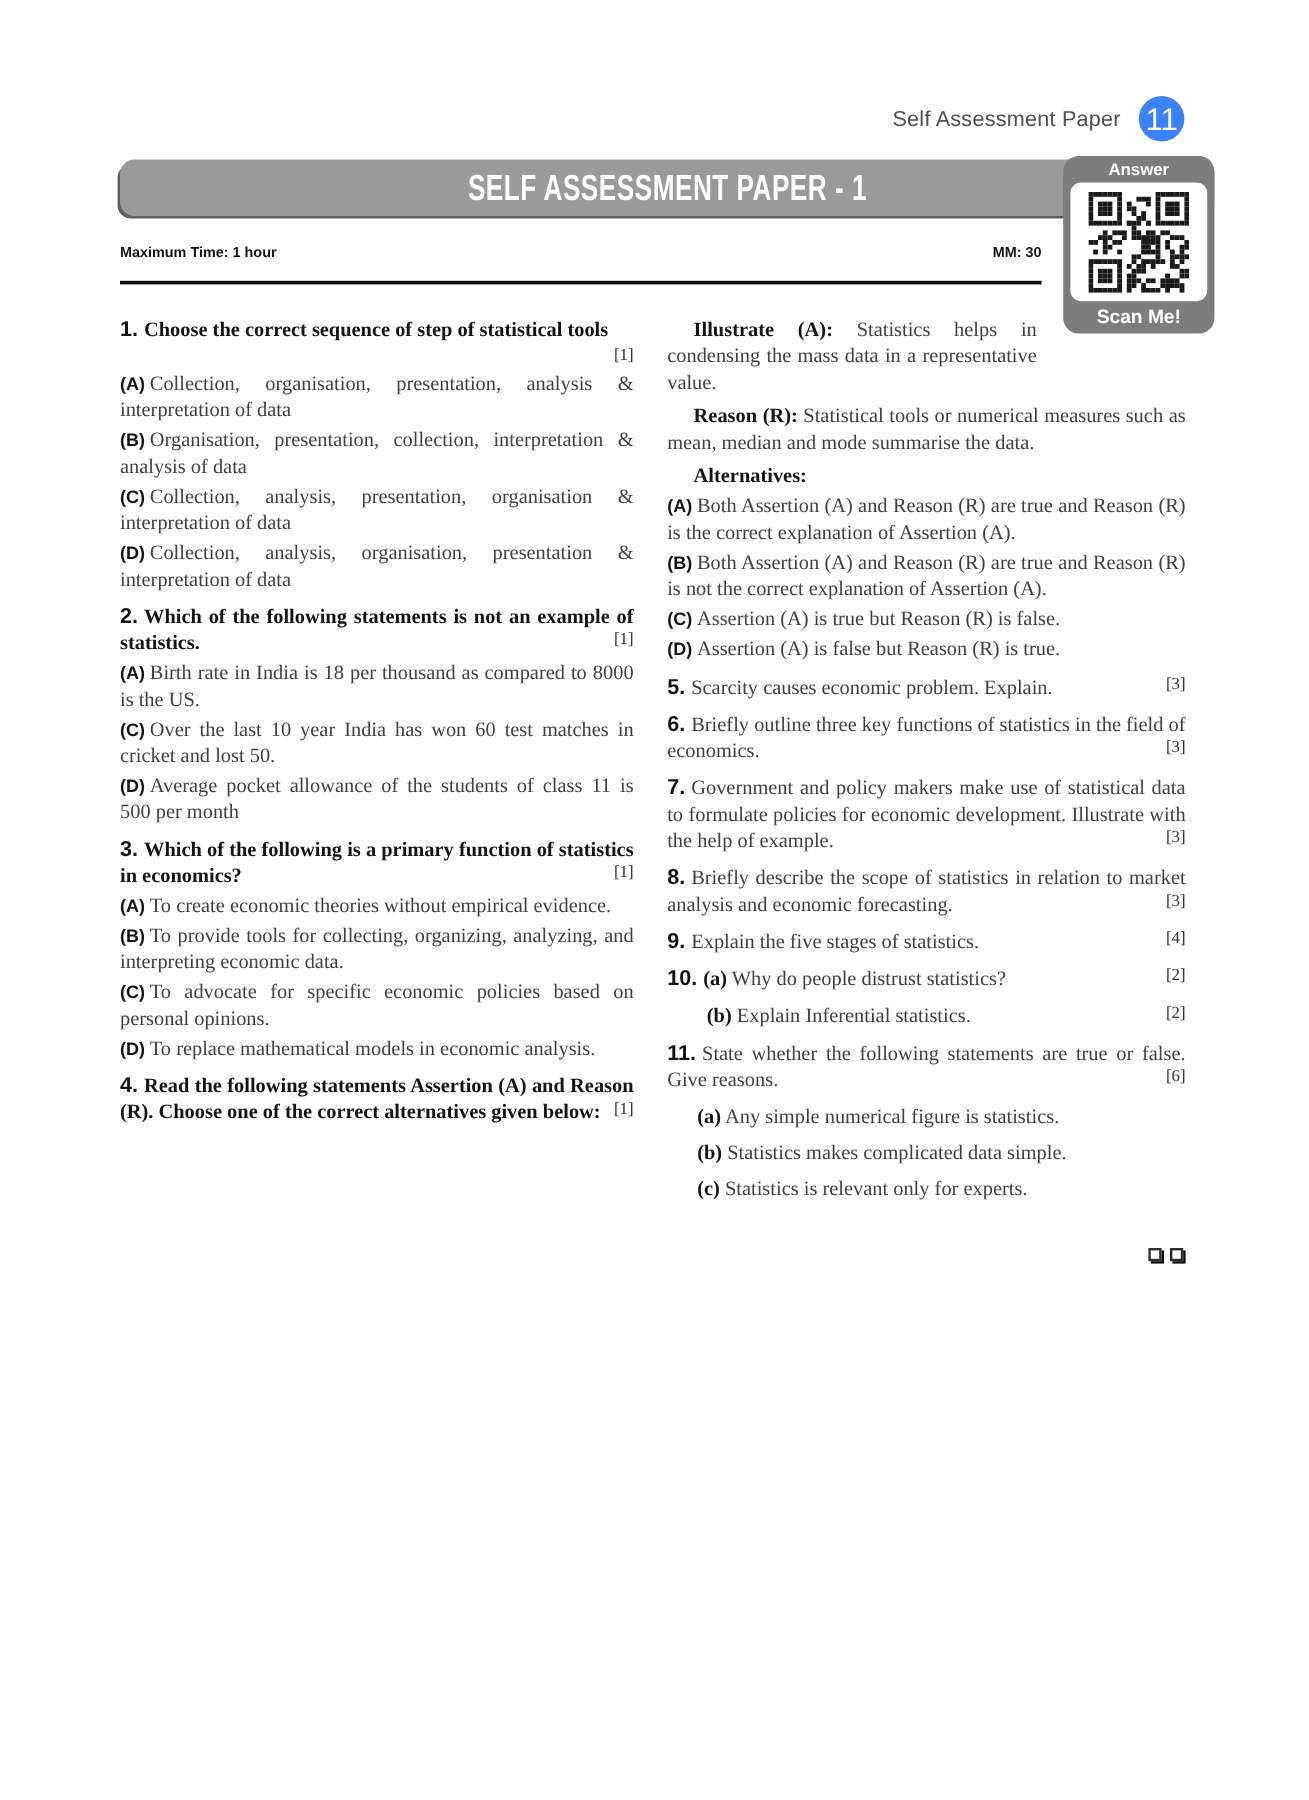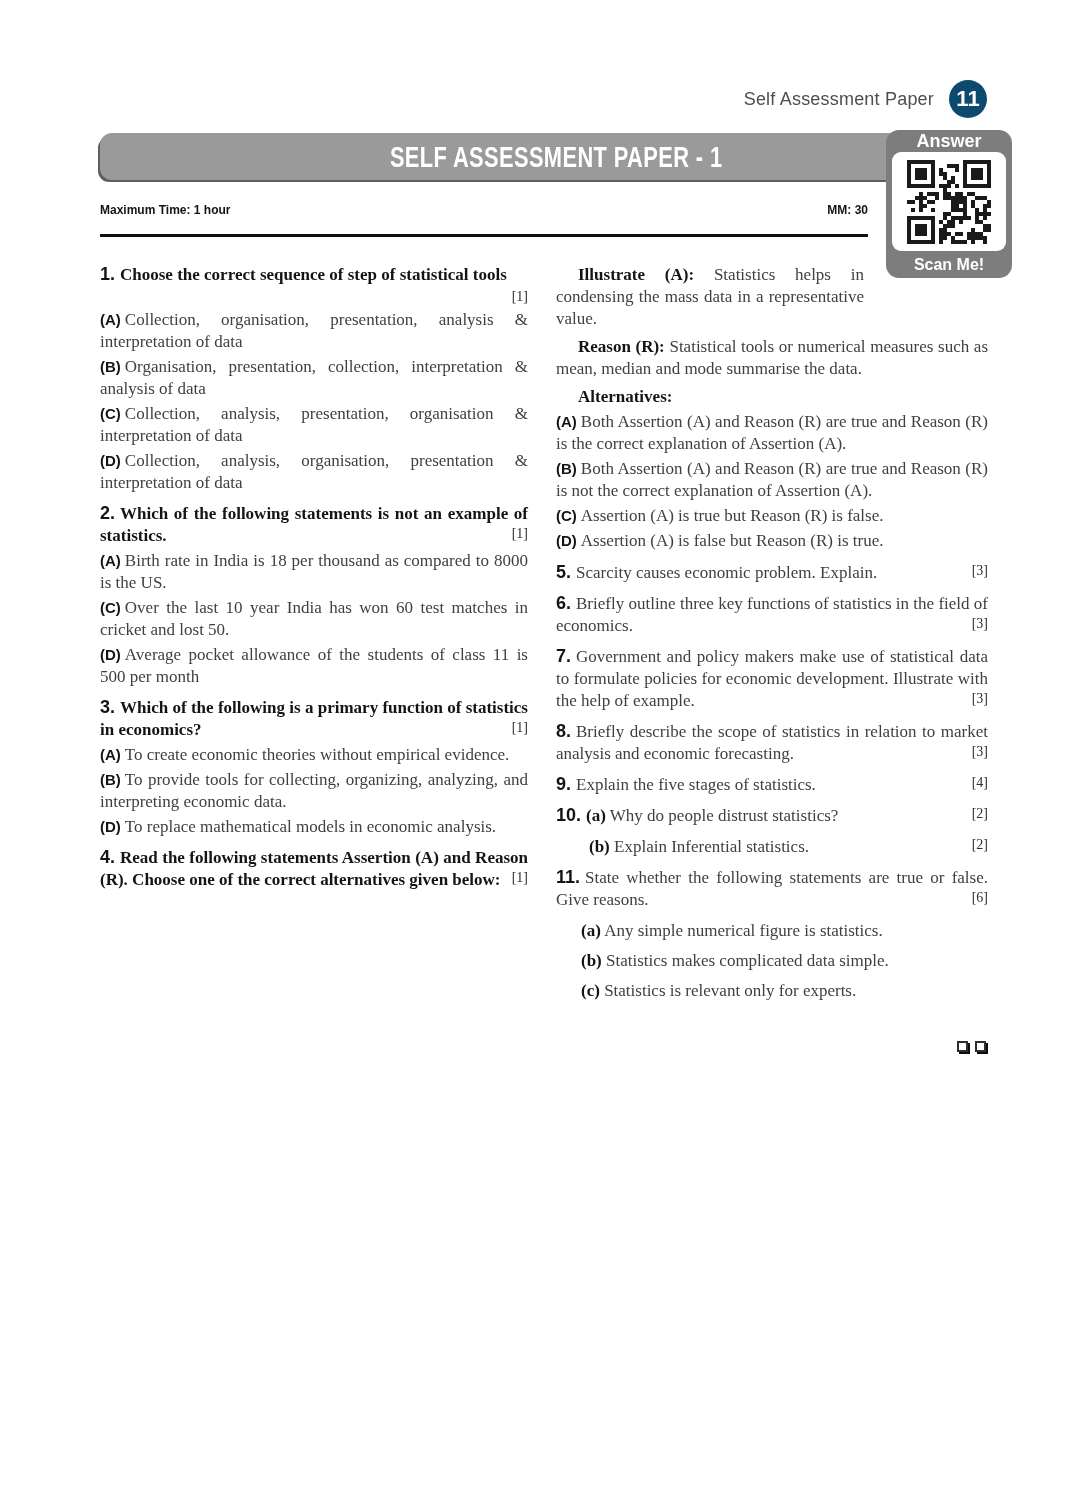--- a/index.html
+++ b/index.html
@@ -6,43 +6,43 @@
   html,body { margin:0; padding:0; background:#ffffff; }
   .page {
     position:relative; width:1091px; height:1160px; background:#ffffff;
     font-family:"Liberation Serif", serif; color:#3c3c3c; overflow:hidden;
   }
 
   
   .running-head { position:absolute; top:80px; right:104px; display:flex; align-items:center; gap:15px; }
   .running-head-label { font-family:"Liberation Sans", sans-serif; font-size:18px; color:#4e4e4e; letter-spacing:.2px; }
   .page-number-badge {
-    width:38px; height:38px; border-radius:50%; background:#0c4a6e; color:#fff;
-    font-family:"Liberation Sans", sans-serif; font-weight:bold; font-size:22px;
+    width:38px; height:38px; border-radius:50%; background:#3b82f6; color:#fff;
+    font-family:"Liberation Sans", sans-serif; font-weight:normal; font-size:26px;
     display:flex; align-items:center; justify-content:center;
   }
 
   
   .title-bar {
     position:absolute; left:100px; top:133px; width:912px; height:47px;
     background:#9a9a9a; border-radius:12px;
     display:flex; align-items:center; justify-content:center;
     box-shadow:-3px 3px 0 -1px #5f5f5f;
   }
   .title-bar-text {
     color:#ffffff; font-family:"Liberation Sans", sans-serif; font-weight:bold;
     font-size:28px; white-space:nowrap; transform:scale(0.78,1.08); letter-spacing:.5px;
   }
 
   
   .qr-panel {
     position:absolute; left:886px; top:130px; width:126px; height:148px;
     background:#7d7d7d; border-radius:13px; display:flex; flex-direction:column; align-items:center;
   }
-  .qr-top-label { color:#fff; font-family:"Liberation Sans", sans-serif; font-weight:bold; font-size:18px; line-height:22px; }
+  .qr-top-label { color:#fff; font-family:"Liberation Sans", sans-serif; font-weight:bold; font-size:14px; line-height:22px; }
   .qr-box { width:114px; height:99px; background:#fff; border-radius:9px; display:flex; align-items:center; justify-content:center; }
   .qr-box svg { display:block; }
   .qr-bottom-label { color:#fff; font-family:"Liberation Sans", sans-serif; font-weight:bold; font-size:16px; line-height:27px; }
 
   
   .meta-row {
     position:absolute; left:100px; top:203px; width:768px;
     display:flex; justify-content:space-between;
     font-family:"Liberation Sans", sans-serif; font-weight:bold; font-size:12px; color:#141414;
   }
@@ -364,20 +364,21 @@
         <p class="body opt"><span class="opt-label">(D)</span><span>Average pocket allowance of the students of class 11 is 500 per month</span></p>
       </div>
 
       <div class="question">
         <div class="body q-title rel">
           <span class="q-no">3.</span><span>Which of the following is a primary function of statistics in economics?</span>
           <span class="mark mark-abs">[1]</span>
         </div>
         <p class="body opt"><span class="opt-label">(A)</span><span>To create economic theories without empirical evidence.</span></p>
         <p class="body opt"><span class="opt-label">(B)</span><span>To provide tools for collecting, organizing, analyzing, and interpreting economic data.</span></p>
+        <p class="body opt"><span class="opt-label">(C)</span><span>To advocate for specific economic policies based on personal opinions.</span></p>
         <p class="body opt"><span class="opt-label">(D)</span><span>To replace mathematical models in economic analysis.</span></p>
       </div>
 
       <div class="question">
         <div class="body q-title rel">
           <span class="q-no">4.</span><span>Read the following statements Assertion (A) and Reason (R). Choose one of the correct alternatives given below:</span>
           <span class="mark mark-abs">[1]</span>
         </div>
       </div>
 

